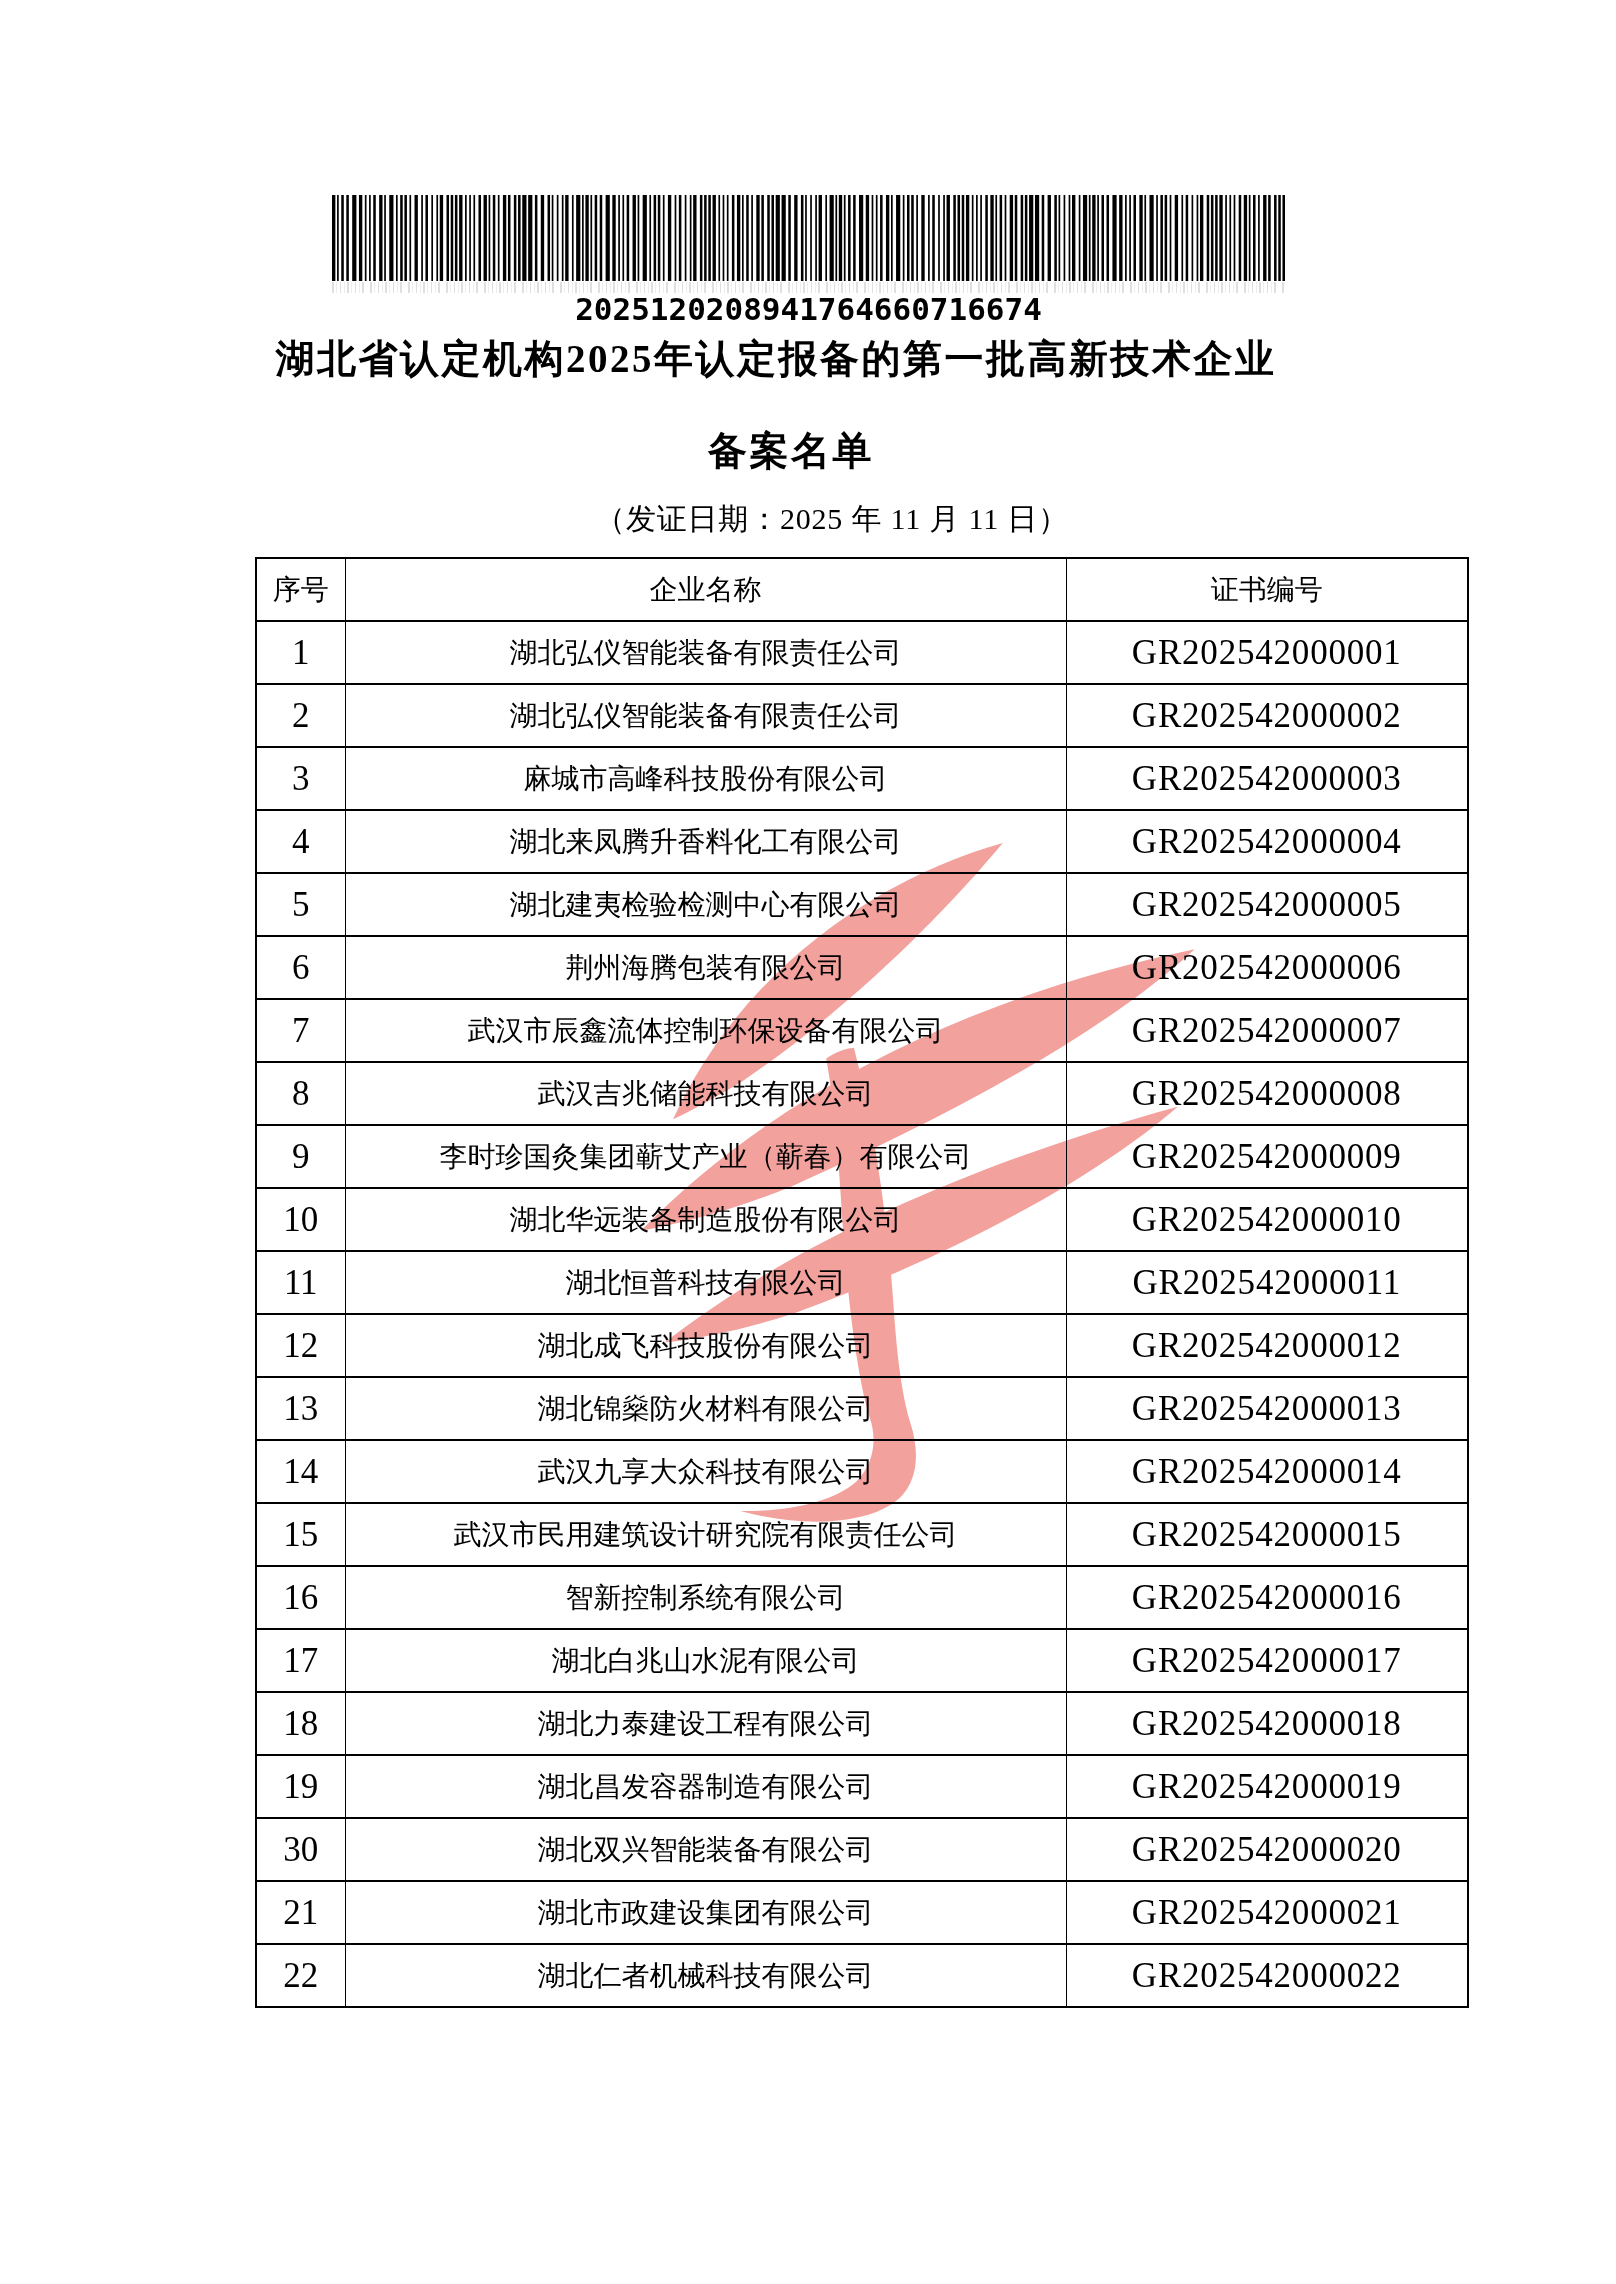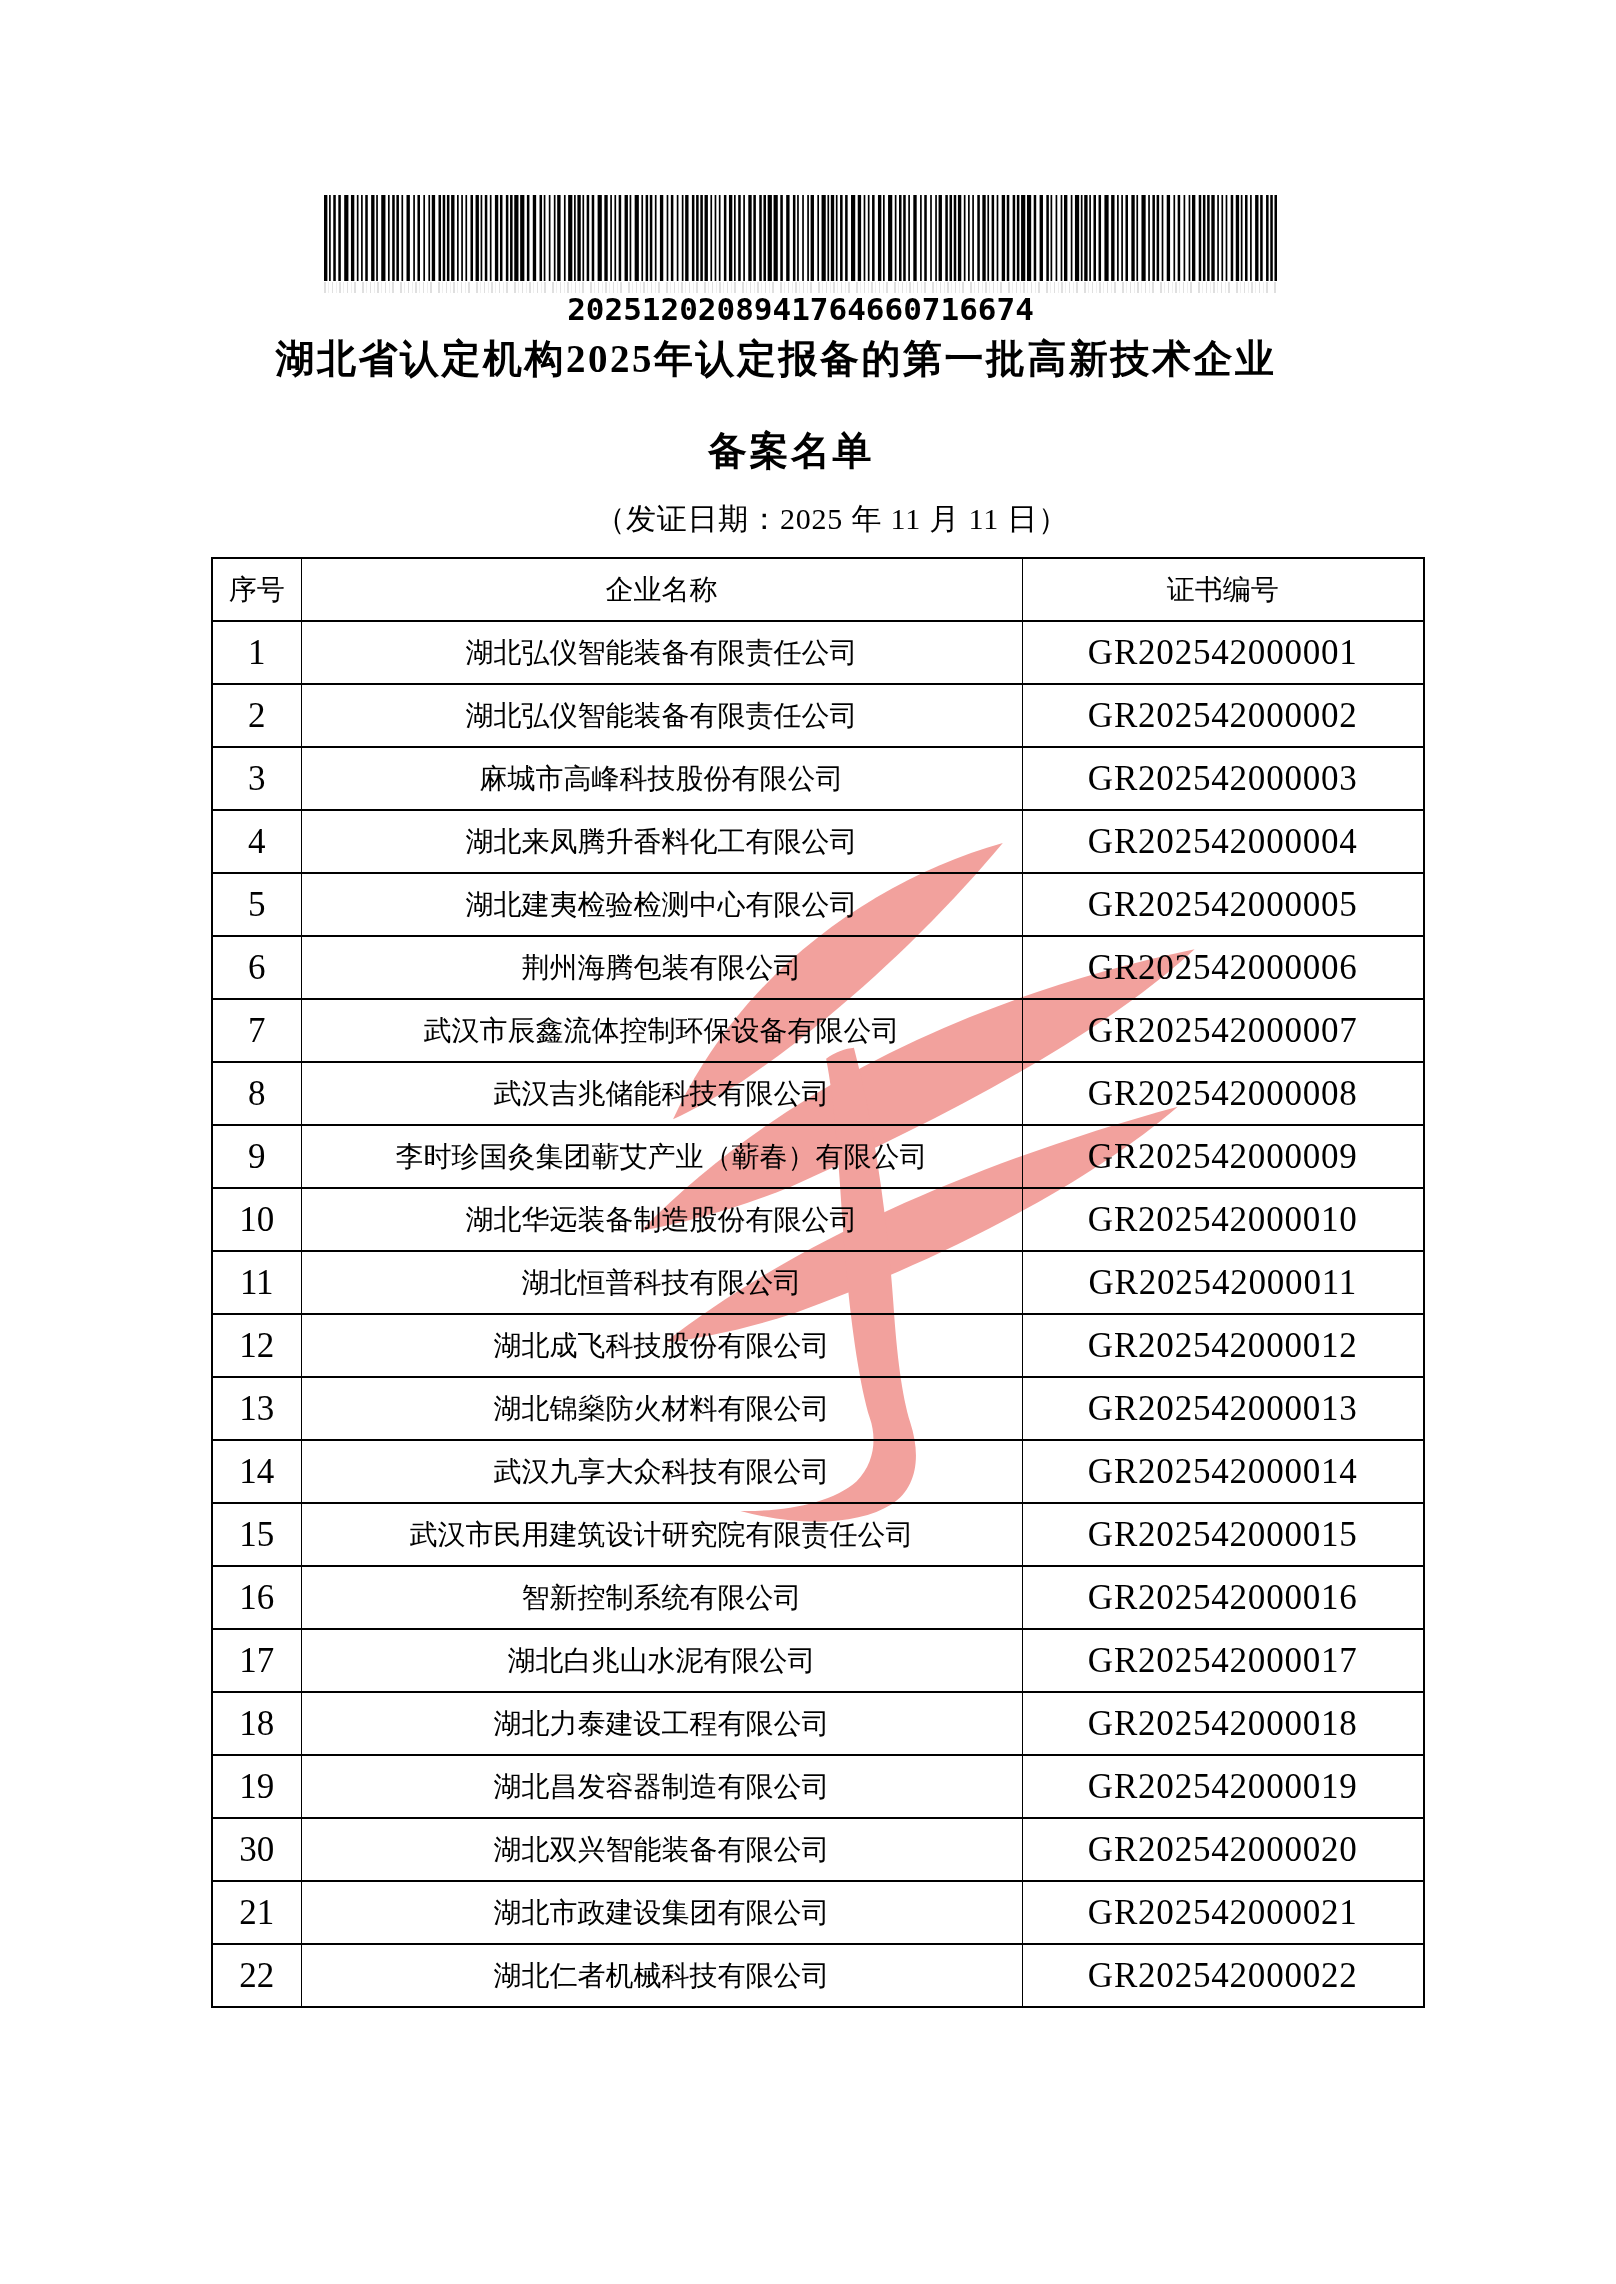--- a/index.html
+++ b/index.html
@@ -5,21 +5,21 @@
   html,body{margin:0;padding:0;background:#ffffff;}
   .page{
     position:relative;
     width:1616px;height:2284px;
     background:#ffffff;
     overflow:hidden;
     font-family:"Liberation Serif","DejaVu Serif",serif;
     color:#000;
   }
   
-  .barcode-wrap{position:absolute;left:324px;top:195px;width:953px;z-index:2;}
+  .barcode-wrap{position:absolute;left:332px;top:195px;width:953px;z-index:2;}
   .barcode-bars{display:block;width:953px;height:86px;}
   .barcode-noise{
     width:100%;height:11px;margin-top:0.8px;opacity:.45;
     background:repeating-linear-gradient(90deg,#b9b9b9 0 1.7px,#ffffff 1.7px 4.2px,#d9d9d9 4.2px 5px,#ffffff 5px 7.6px);
   }
   .barcode-number{
     margin-top:0;text-align:center;
     font-family:"DejaVu Sans Mono",monospace;
     font-size:31px;line-height:32px;font-weight:700;
     letter-spacing:0;white-space:nowrap;
@@ -45,21 +45,21 @@
   }
   table.enterprise-table tr{height:63px;}
   table.enterprise-table th,
   table.enterprise-table td{
     border-top:2.5px solid #000;border-bottom:2.5px solid #000;
     border-left:1.7px solid #000;border-right:1.7px solid #000;
     text-align:center;vertical-align:middle;
     padding:0 5px;overflow:hidden;white-space:nowrap;
     background:transparent;
   }
-  table.enterprise-table{border:2.5px solid #000;}
+  table.enterprise-table{border:2.5px solid #000;margin-left:44px;}
   th.col-seq, td.cell-seq{font-size:28px;font-weight:400;}
   td.cell-seq{font-size:35px;}
   th.col-name, td.cell-name{font-size:28px;font-weight:400;}
   th.col-cert{font-size:28px;font-weight:400;}
   td.cell-cert{font-size:35px;letter-spacing:0.8px;}
 </style>
 </head>
 <body>
 
 <div class="page">

